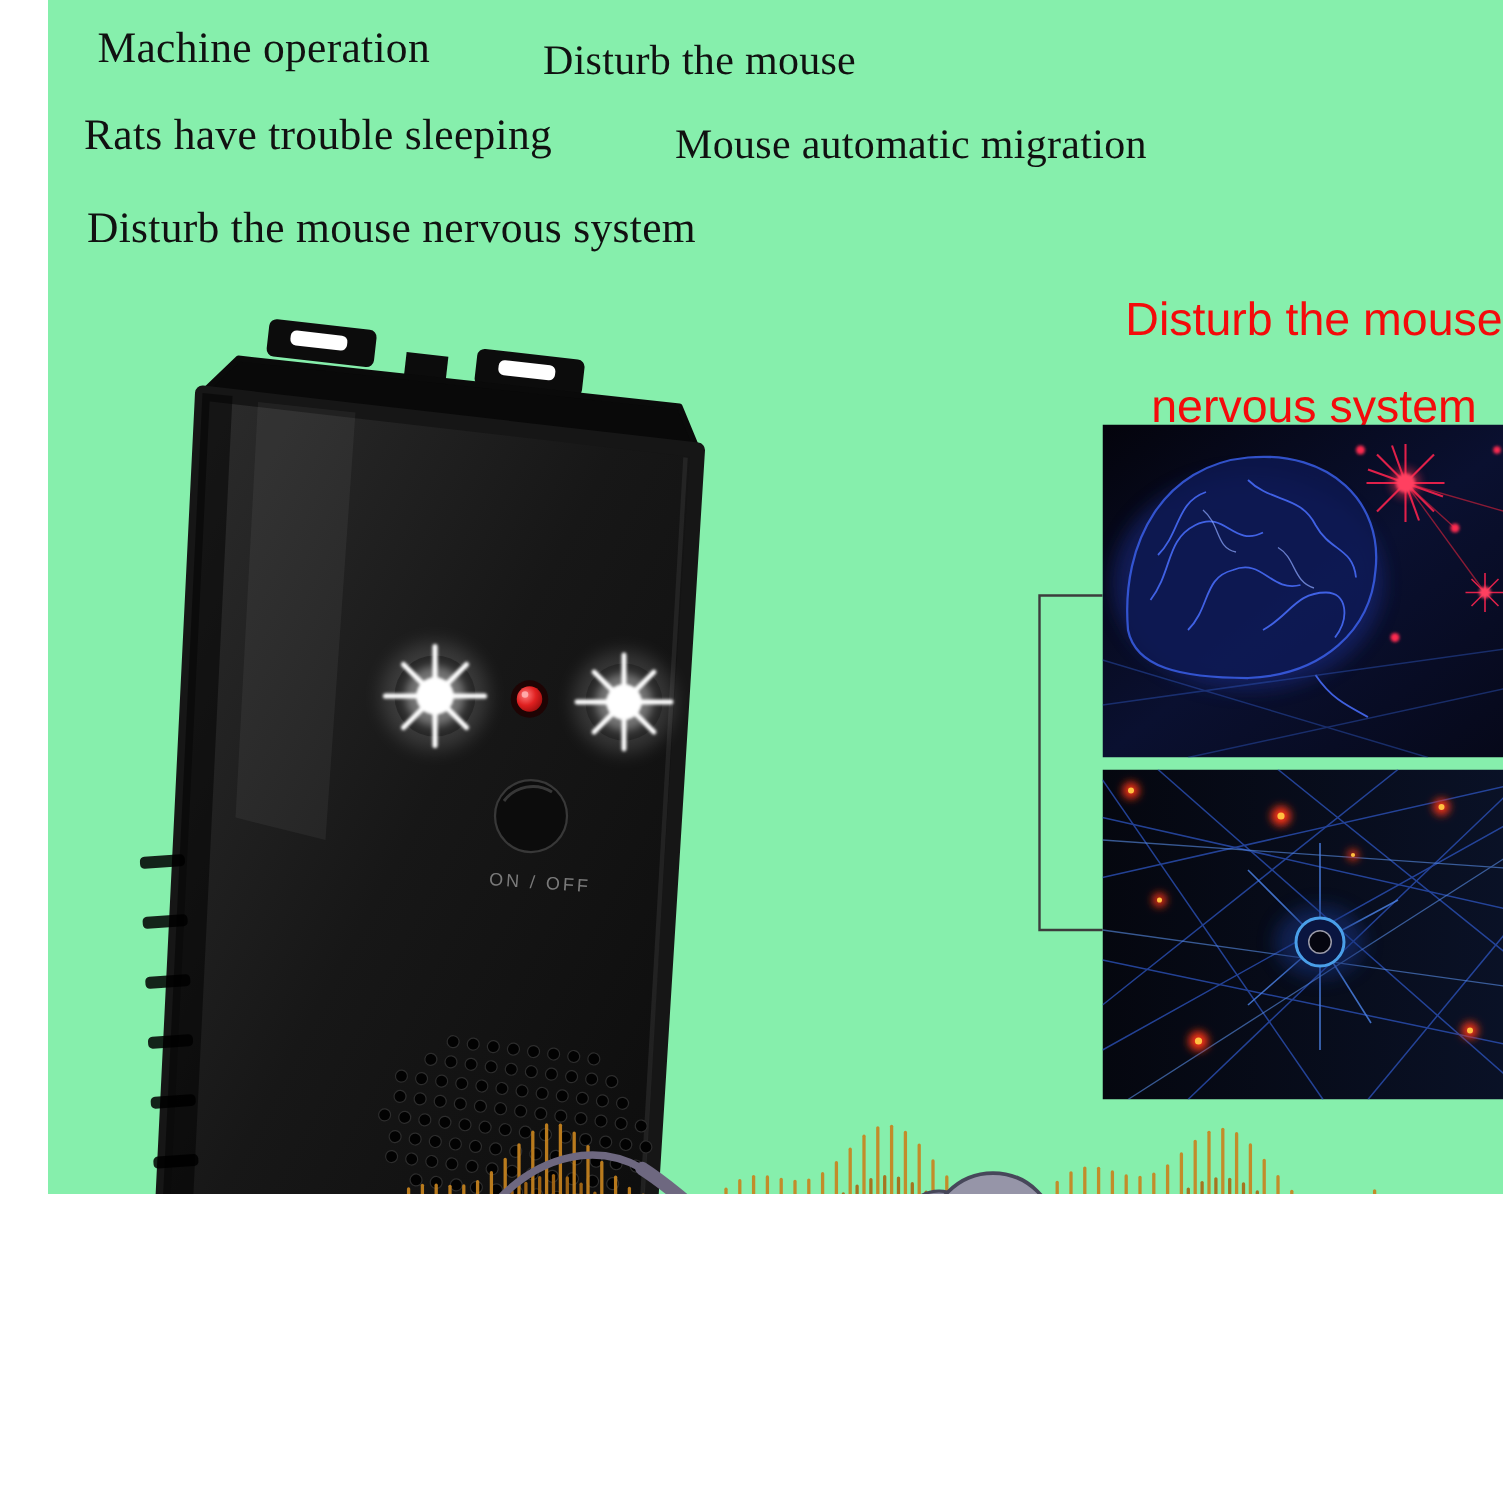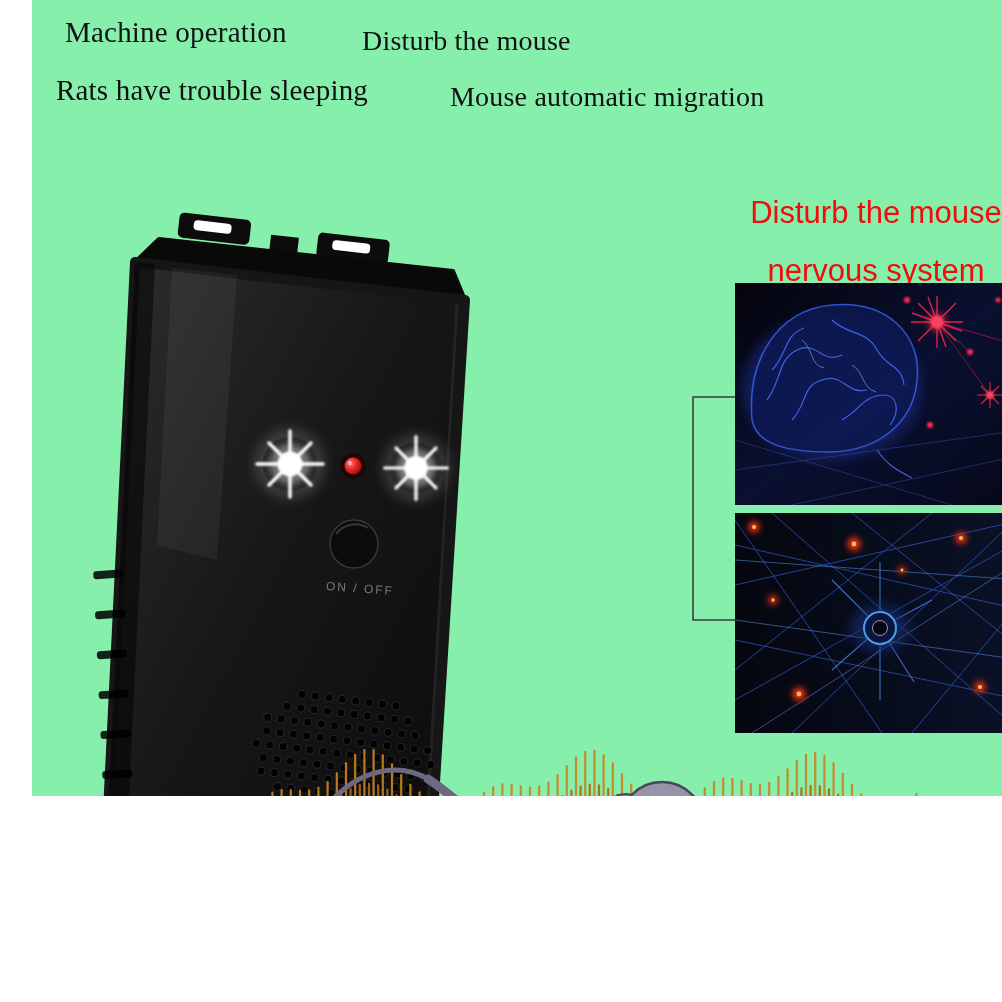--- a/index.html
+++ b/index.html
@@ -21,20 +21,21 @@
 </style>
 </head>
 <body>
 
 <div class="canvas">
 
   <span class="lbl" style="left:33px;top:16px;">Machine operation</span>
   <span class="lbl" style="left:330px;top:25px;font-size:28px;">Disturb the mouse</span>
   <span class="lbl" style="left:24px;top:74px;">Rats have trouble sleeping</span>
   <span class="lbl" style="left:418px;top:81px;font-size:28px;">Mouse automatic migration</span>
+  <span class="lbl" style="left:26px;top:136px;">Disturb the mouse nervous system</span>
 
   <div class="callout">
     <div>Disturb the mouse</div>
     <div>nervous system</div>
   </div>
 
   <svg id="scene" width="1002" height="1002" viewBox="0 0 1002 1002">
     <defs>
       <linearGradient id="devGrad" x1="0" y1="0" x2="1" y2="1">
         <stop offset="0" stop-color="#2e2e2e"></stop>

